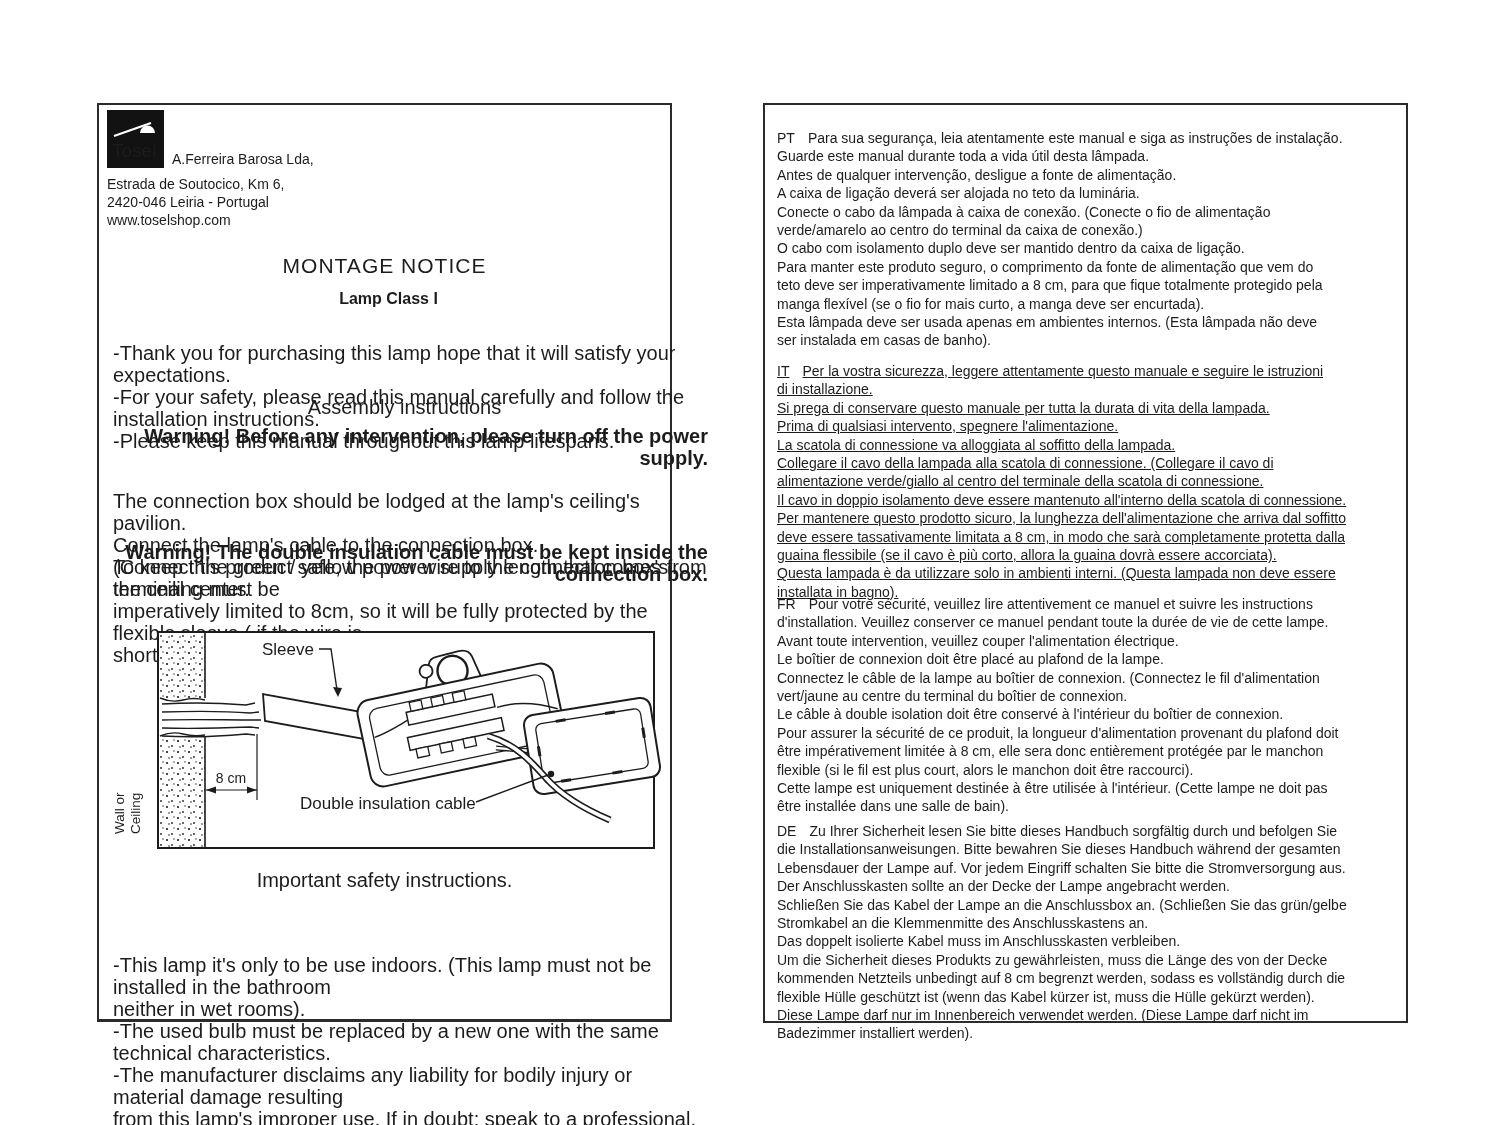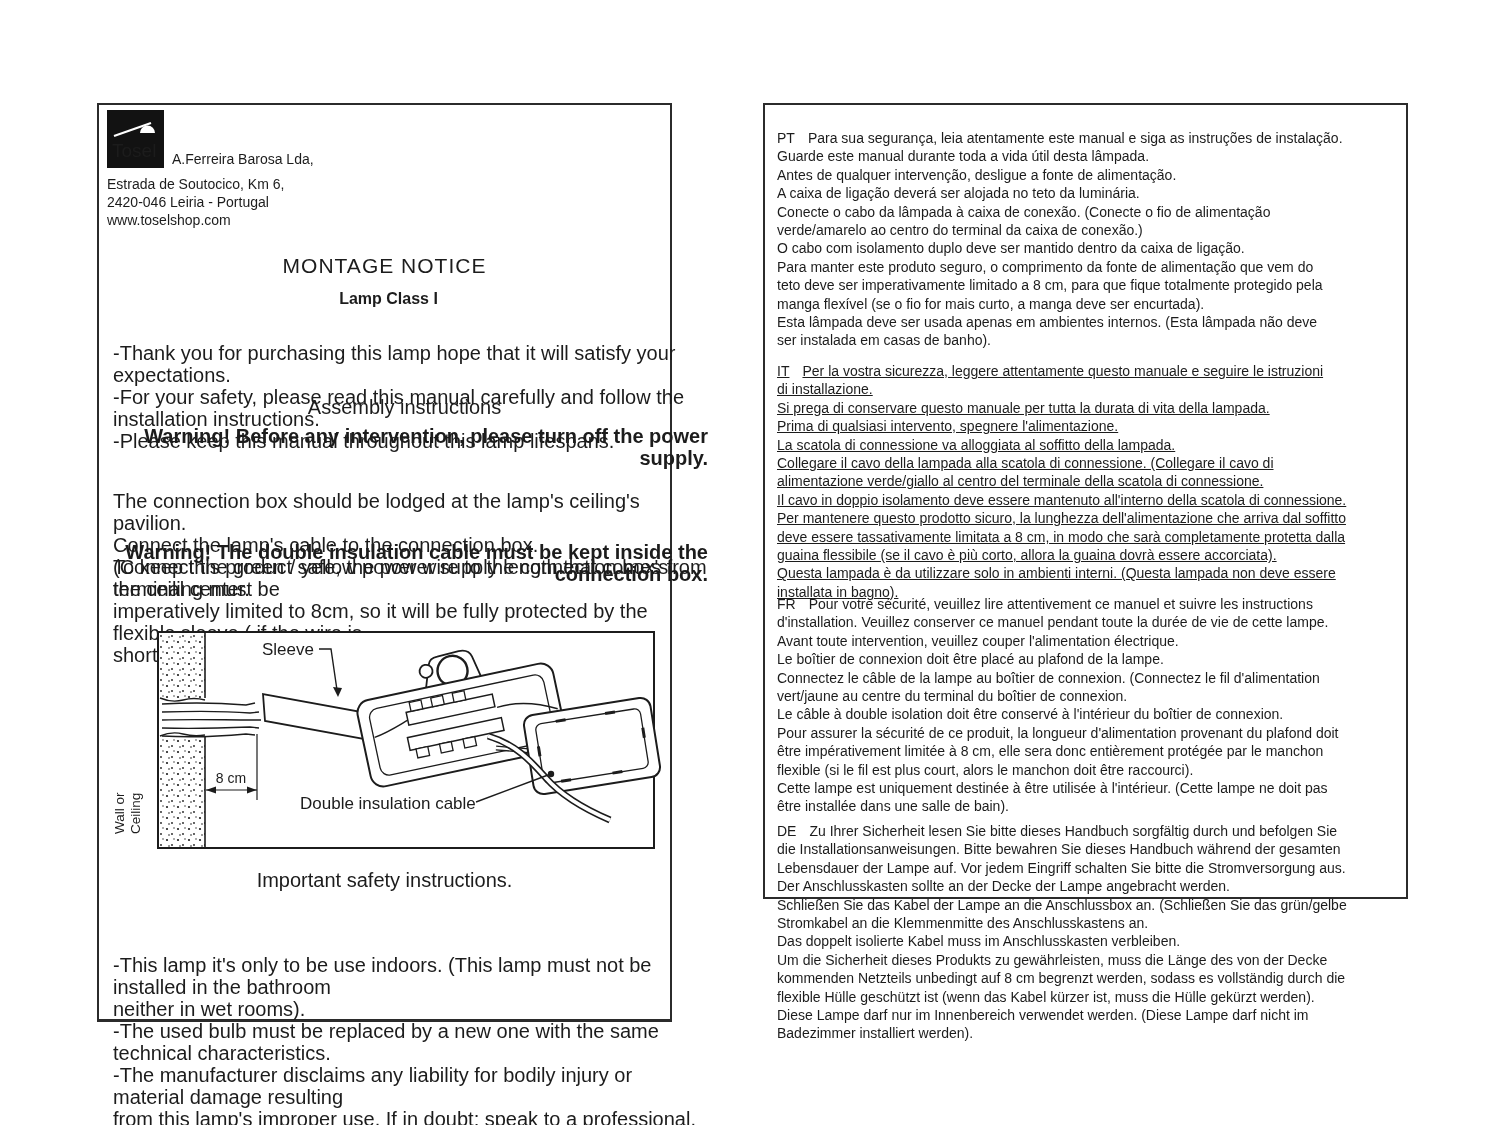--- a/index.html
+++ b/index.html
@@ -16,21 +16,21 @@
     position:absolute;
     background:#fff;
     border:2px solid #2b2b2b;
     box-sizing:border-box;
   }
   .panel-left{
     left:97px;top:103px;width:575px;height:919px;
     border-bottom-width:3px;
   }
   .panel-right{
-    left:763px;top:103px;width:645px;height:796px;
+    left:763px;top:103px;width:645px;height:920px;
   }
   .abs{position:absolute;}
   
   .logo-box{left:8px;top:5px;width:57px;height:58px;}
   .company-line{left:73px;top:46px;font-size:14px;}
   .address-block{left:8px;top:70px;font-size:14px;line-height:18px;white-space:pre-line;}
   .doc-title{left:0;top:149px;width:100%;text-align:center;font-size:21px;letter-spacing:1px;}
   .doc-subtitle{left:4px;top:185px;width:100%;text-align:center;font-size:16px;font-weight:bold;}
   .para{font-size:20px;line-height:22px;white-space:pre-line;left:14px;width:595px;}
   .intro-para{top:237px;}

